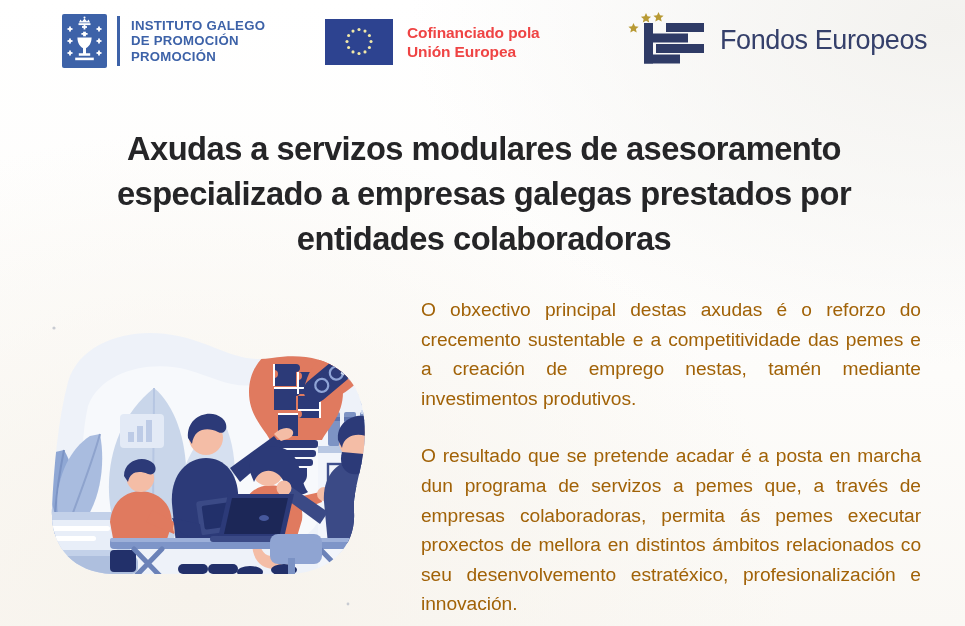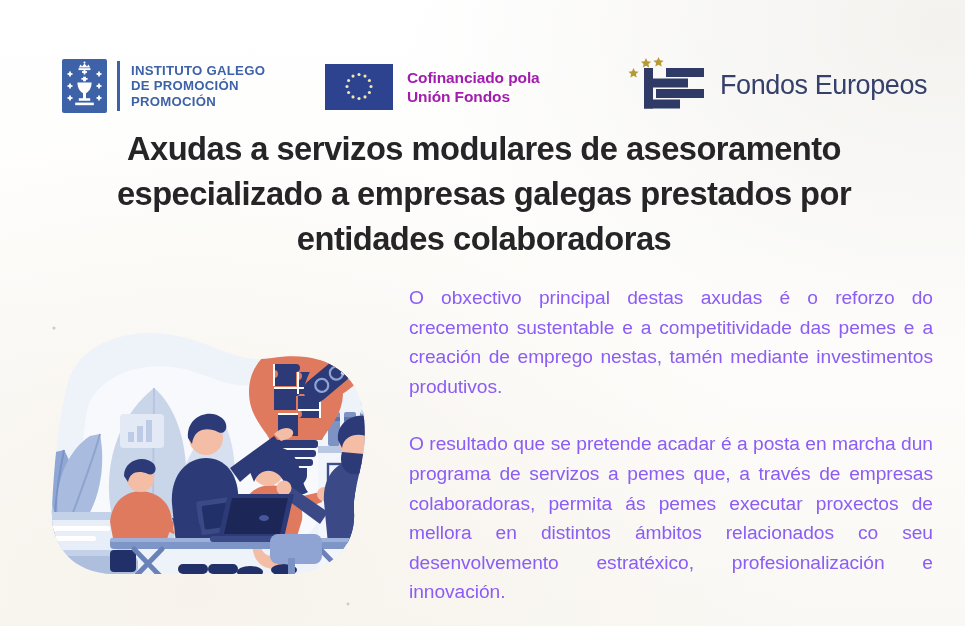--- a/index.html
+++ b/index.html
@@ -27,21 +27,20 @@
   }
 
   
   .logo-bar {
     position: absolute;
     top: 0; left: 0;
     width: 821px;
     height: 84px;
     display: flex;
     align-items: center;
-    margin-top: 45px;
   }
 
   
   .logo-igape {
     position: absolute;
     left: 62px;
     top: 12px;
     display: flex;
     align-items: center;
     height: 58px;
@@ -86,21 +85,21 @@
     height: 46px;
     background: #2d4390;
     position: relative;
     flex: none;
   }
   .eu-words {
     margin-left: 14px;
     font-weight: bold;
     font-size: 15.5px;
     line-height: 19px;
-    color: #a21caf;
+    color: #ef4444;
     white-space: nowrap;
     letter-spacing: -0.1px;
   }
 
   
   .logo-fondos {
     position: absolute;
     left: 618px;
     top: 8px;
     display: flex;
@@ -144,25 +143,25 @@
   .illustration svg { display: block; }
 
   
   .body-text {
     position: absolute;
     left: 409px;
     top: 283px;
     width: 524px;
   }
   .body-text p {
-    margin: 0;
+    margin: 12px;
     font-size: 19.2px;
     line-height: 29.6px;
     text-align: justify;
-    color: #8b5cf6;
+    color: #a16207;
     letter-spacing: -0.05px;
   }
   .body-text p + p { margin-top: 28px; }
 </style>
 </head>
 <body>
 
 <div class="paper"></div>
 
 <div class="logo-bar">
@@ -238,21 +237,21 @@
           <circle cx="28" cy="32.9" r="1.55"></circle>
           <circle cx="23.6" cy="28.5" r="1.55"></circle>
           <circle cx="22" cy="22.5" r="1.55"></circle>
           <circle cx="23.6" cy="16.5" r="1.55"></circle>
           <circle cx="28" cy="12.1" r="1.55"></circle>
         </g>
       </svg>
     </div>
     <div class="eu-words">
       <div>Cofinanciado pola</div>
-      <div>Unión Fondos</div>
+      <div>Unión Europea</div>
     </div>
   </div>
 
   <div class="logo-fondos">
     <div class="fondos-mark">
       <svg width="92" height="62" viewBox="0 0 92 62">
         <g fill="#b89a34">
           <path d="M28 4 l1.5 3.3 l3.6 .4 l-2.7 2.4 l.8 3.5 l-3.2 -1.8 l-3.2 1.8 l.8 -3.5 l-2.7 -2.4 l3.6 -.4 z"></path>
           <path d="M40.5 3 l1.5 3.3 l3.6 .4 l-2.7 2.4 l.8 3.5 l-3.2 -1.8 l-3.2 1.8 l.8 -3.5 l-2.7 -2.4 l3.6 -.4 z"></path>
           <path d="M15.5 14 l1.5 3.3 l3.6 .4 l-2.7 2.4 l.8 3.5 l-3.2 -1.8 l-3.2 1.8 l.8 -3.5 l-2.7 -2.4 l3.6 -.4 z"></path>

